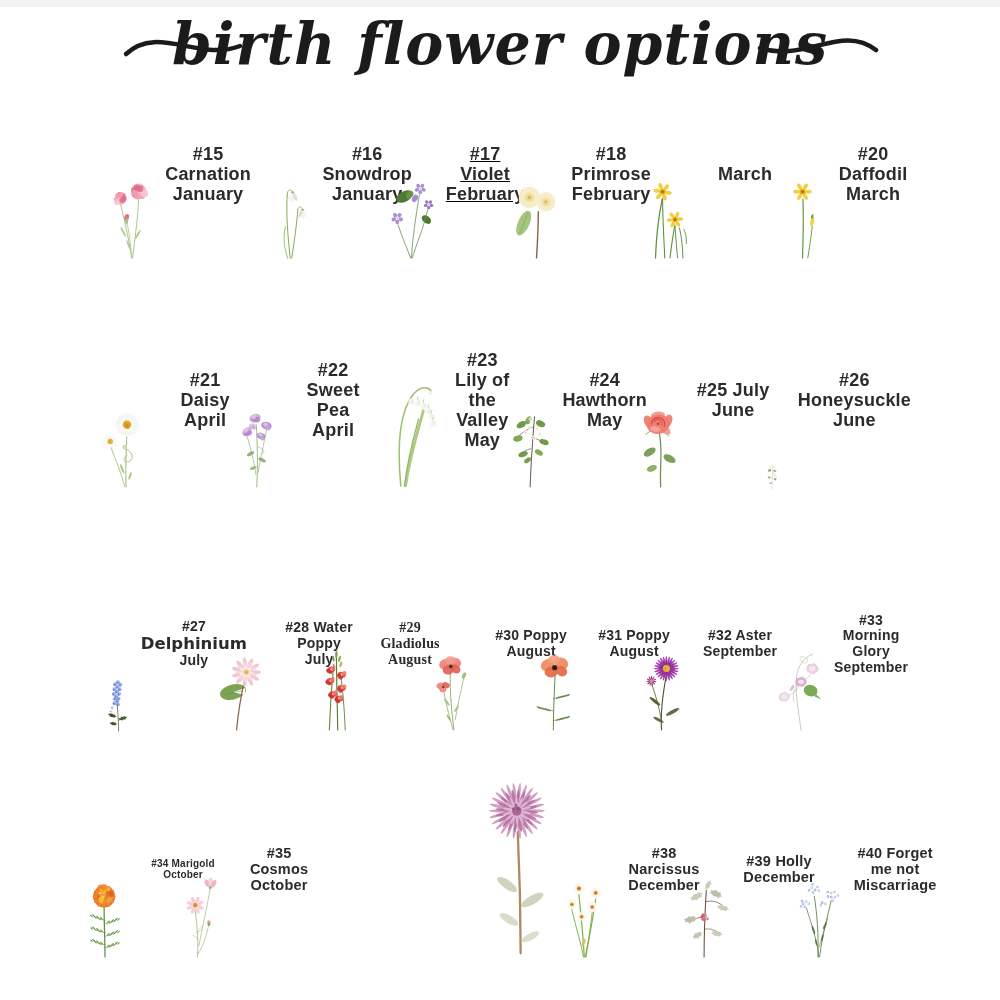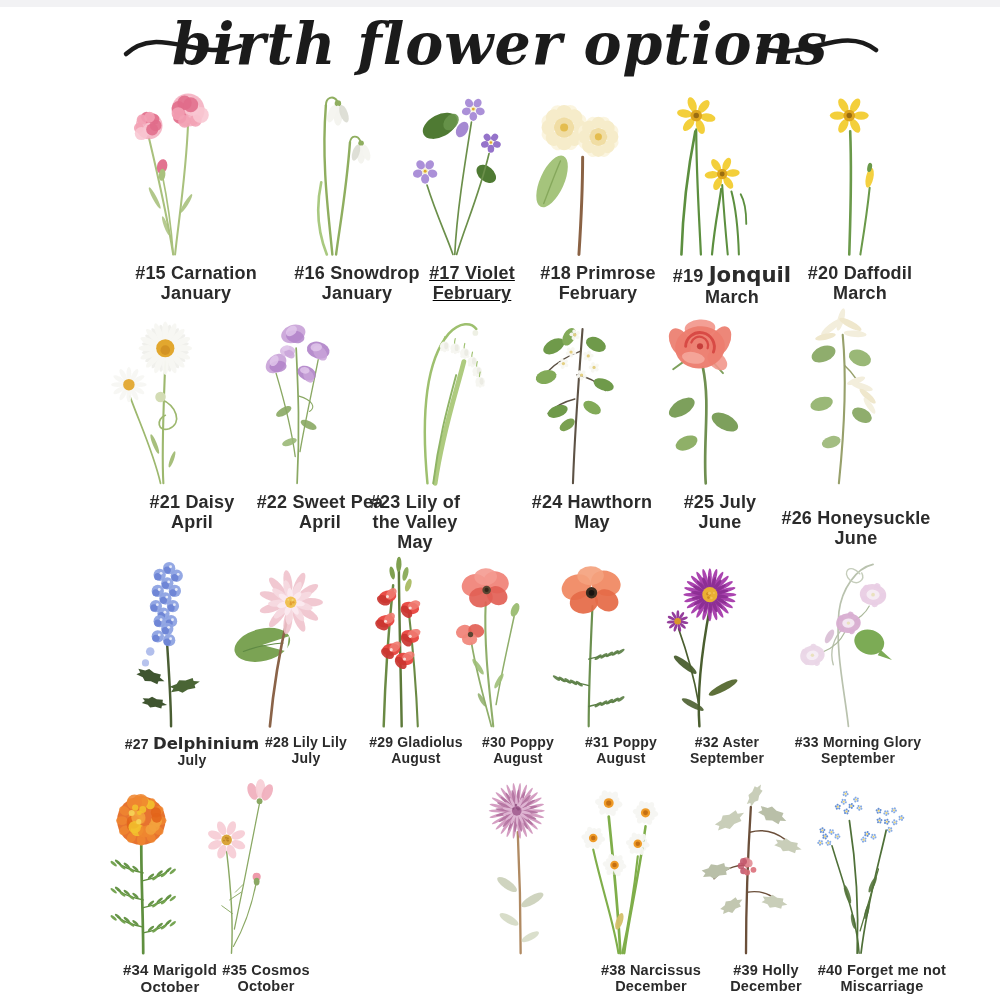--- a/index.html
+++ b/index.html
@@ -5,21 +5,21 @@
   html,body{margin:0;padding:0;}
   body{
     width:1000px;height:1000px;position:relative;overflow:hidden;
     background:#ffffff;
     font-family:"Liberation Sans",sans-serif;
   }
   .top-band{position:absolute;top:0;left:0;width:100%;height:7px;background:#f2f2f4;}
   header{position:absolute;top:0;left:0;width:1000px;height:92px;}
   #flower-grid{position:absolute;top:0;left:0;width:1000px;height:1000px;}
   .cell{
-    position:absolute;display:flex;flex-direction:column;
+    position:absolute;display:flex;align-items:center;
   }
   .cell svg.art{display:block;}
   .label{
     text-align:center;color:#2b2b2b;font-weight:bold;letter-spacing:.2px;
     line-height:1.12;margin-top:2px;width:190px;
   }
   .label.narrow{width:104px;}
   .label .nm{display:block;}
   .label .mo{display:block;}
   .label .alt{font-family:"DejaVu Sans",sans-serif;font-size:1.18em;letter-spacing:0;}
@@ -201,21 +201,20 @@
         <ellipse cx="97.5" cy="95.0" rx="7.41" ry="3.9899999999999998" fill="#f3cd35" fill-opacity="0.97" transform="rotate(-5.0 97.5 95.0)"></ellipse>
         <ellipse cx="92.6" cy="105.5" rx="7.41" ry="3.9899999999999998" fill="#f3cd35" fill-opacity="0.97" transform="rotate(55.0 92.6 105.5)"></ellipse>
         <ellipse cx="81.1" cy="106.5" rx="7.41" ry="3.9899999999999998" fill="#f3cd35" fill-opacity="0.97" transform="rotate(115.0 81.1 106.5)"></ellipse>
         <ellipse cx="74.5" cy="97.0" rx="7.41" ry="3.9899999999999998" fill="#f3cd35" fill-opacity="0.97" transform="rotate(175.0 74.5 97.0)"></ellipse>
         <ellipse cx="79.4" cy="86.5" rx="7.41" ry="3.9899999999999998" fill="#f3cd35" fill-opacity="0.97" transform="rotate(235.0 79.4 86.5)"></ellipse>
         <ellipse cx="90.9" cy="85.5" rx="7.41" ry="3.9899999999999998" fill="#f3cd35" fill-opacity="0.97" transform="rotate(295.0 90.9 85.5)"></ellipse>
         <circle cx="86" cy="96" r="5.7" fill="#dfa71e" fill-opacity="1"></circle>
         <circle cx="86" cy="96" r="2.66" fill="#9a6d12" fill-opacity="1"></circle>
       </svg>
       <div class="label" style="font-size:18px">
-        <span class="nm"><span>#19</span> <span class="alt">Jonquil</span></span>
         <span class="mo">March</span>
       </div>
     </div>
     <div class="cell" style="left: 765px; top: 85px; width: 150px;">
       <svg class="art" width="150" height="176" viewBox="0 0 150 190" preserveAspectRatio="xMidYMax meet">
         <path d="M86,50 C88,100 86,150 85,183" stroke="#6a994a" stroke-width="2.8" fill="none" stroke-linecap="round" stroke-opacity="1"></path>
         <path d="M107,111 C104,140 100,164 97,183" stroke="#6a994a" stroke-width="2.2" fill="none" stroke-linecap="round" stroke-opacity="1"></path>
         <ellipse cx="107" cy="100" rx="4" ry="11" fill="#f3cd35" fill-opacity="0.95" transform="rotate(12 107 100)"></ellipse>
         <ellipse cx="107" cy="89" rx="2.5" ry="5" fill="#6a994a" fill-opacity="1" transform="rotate(12 107 89)"></ellipse>
         <ellipse cx="97.8" cy="33.0" rx="8.19" ry="4.41" fill="#f3cd35" fill-opacity="0.97" transform="rotate(0.0 97.8 33.0)"></ellipse>
@@ -567,25 +566,25 @@
         <ellipse cx="79.3" cy="43.5" rx="6.5" ry="3" fill="#fbeaef" fill-opacity="0.95" transform="rotate(265.1 79.3 43.5)"></ellipse>
         <ellipse cx="86.2" cy="46.2" rx="6.5" ry="3" fill="#fbeaef" fill-opacity="0.95" transform="rotate(316.6 86.2 46.2)"></ellipse>
         <circle cx="80" cy="52" r="6" fill="#f0c152" fill-opacity="1"></circle>
         <circle cx="80.0" cy="52.0" r="1.0" fill="#e09a2e" fill-opacity="0.88"></circle>
         <circle cx="82.0" cy="49.6" r="1.2" fill="#f4d87c" fill-opacity="0.88"></circle>
         <circle cx="80.1" cy="53.9" r="1.4" fill="#e09a2e" fill-opacity="0.88"></circle>
         <circle cx="77.4" cy="49.4" r="1.1" fill="#f4d87c" fill-opacity="0.88"></circle>
         <circle cx="82.7" cy="52.1" r="1.3" fill="#e09a2e" fill-opacity="0.88"></circle>
       </svg>
       <div class="label" style="font-size:14px">
-        <span class="nm"><span>#28</span> <span class="">Lily Lily</span></span>
+        <span class="nm"><span>#28</span> <span class="">Water Poppy</span></span>
         <span class="mo">July</span>
       </div>
     </div>
-    <div class="cell" style="left: 321px; top: 553px; width: 150px;">
+    <div class="cell" style="left: 302px; top: 553px; width: 150px; font-family: Liberation Serif, serif;">
       <svg class="art" width="150" height="180" viewBox="0 0 150 190" preserveAspectRatio="xMidYMax meet">
         <path d="M78,6 C78,60 80,120 81,183" stroke="#5d7a3a" stroke-width="2.6" fill="none" stroke-linecap="round" stroke-opacity="1"></path>
         <path d="M62,183 C64,120 68,72 72,34" stroke="#6a8a44" stroke-width="2.6" fill="none" stroke-linecap="round" stroke-opacity="1"></path>
         <path d="M98,183 C96,132 92,92 88,58" stroke="#6a8a44" stroke-width="2.2" fill="none" stroke-linecap="round" stroke-opacity="1"></path>
         <ellipse cx="78" cy="12" rx="2.8" ry="8" fill="#7fa050" fill-opacity="1" transform="rotate(2 78 12)"></ellipse>
         <ellipse cx="85" cy="22" rx="2.8" ry="7.5" fill="#8fae5f" fill-opacity="1" transform="rotate(14 85 22)"></ellipse>
         <ellipse cx="71" cy="21" rx="2.6" ry="7" fill="#7fa050" fill-opacity="1" transform="rotate(-12 71 21)"></ellipse>
         <ellipse cx="88" cy="34" rx="3" ry="7" fill="#aebe6a" fill-opacity="1" transform="rotate(18 88 34)"></ellipse>
         <ellipse cx="66" cy="46" rx="9.5" ry="6.5" fill="#e8453e" fill-opacity="0.95" transform="rotate(-15 66 46)"></ellipse>
         <ellipse cx="62" cy="50" rx="7.5" ry="5" fill="#c93530" fill-opacity="0.92" transform="rotate(25 62 50)"></ellipse>
@@ -866,21 +865,21 @@
         <circle cx="82.0" cy="43.2" r="5.1" fill="#e3641a" fill-opacity="0.88"></circle>
         <circle cx="59.2" cy="52.8" r="6.4" fill="#f2c12e" fill-opacity="0.88"></circle>
         <circle cx="65.5" cy="26.2" r="7.7" fill="#ef8630" fill-opacity="0.88"></circle>
         <circle cx="75.9" cy="55.2" r="5.5" fill="#f2a23c" fill-opacity="0.88"></circle>
         <circle cx="64.0" cy="38.0" r="2.5" fill="#f2c12e" fill-opacity="0.88"></circle>
         <circle cx="56.1" cy="38.2" r="3.1" fill="#f6d658" fill-opacity="0.88"></circle>
         <circle cx="67.5" cy="34.6" r="3.6" fill="#f2c12e" fill-opacity="0.88"></circle>
         <circle cx="63.4" cy="47.2" r="2.7" fill="#f6d658" fill-opacity="0.88"></circle>
         <circle cx="59.7" cy="32.7" r="3.2" fill="#f2c12e" fill-opacity="0.88"></circle>
       </svg>
-      <div class="label" style="font-size:15px">
+      <div class="label" style="font-size:10px">
         <span class="nm"><span>#34</span> <span class="">Marigold</span></span>
         <span class="mo">October</span>
       </div>
     </div>
     <div class="cell" style="left: 171px; top: 776px; width: 150px;">
       <svg class="art" width="150" height="184" viewBox="0 0 150 190" preserveAspectRatio="xMidYMax meet">
         <path d="M55,78 C60,120 62,152 60,183" stroke="#8aa863" stroke-width="1.5" fill="none" stroke-linecap="round" stroke-opacity="1"></path>
         <path d="M89,28 C82,65 72,115 63,158" stroke="#8aa863" stroke-width="1.3" fill="none" stroke-linecap="round" stroke-opacity="1"></path>
         <path d="M86,108 C80,140 70,162 62,176" stroke="#8aa863" stroke-width="1.2" fill="none" stroke-linecap="round" stroke-opacity="1"></path>
         <path d="M58,128 L70,120" stroke="#8aa863" stroke-width="1" fill="none" stroke-linecap="round" stroke-opacity="1"></path>

